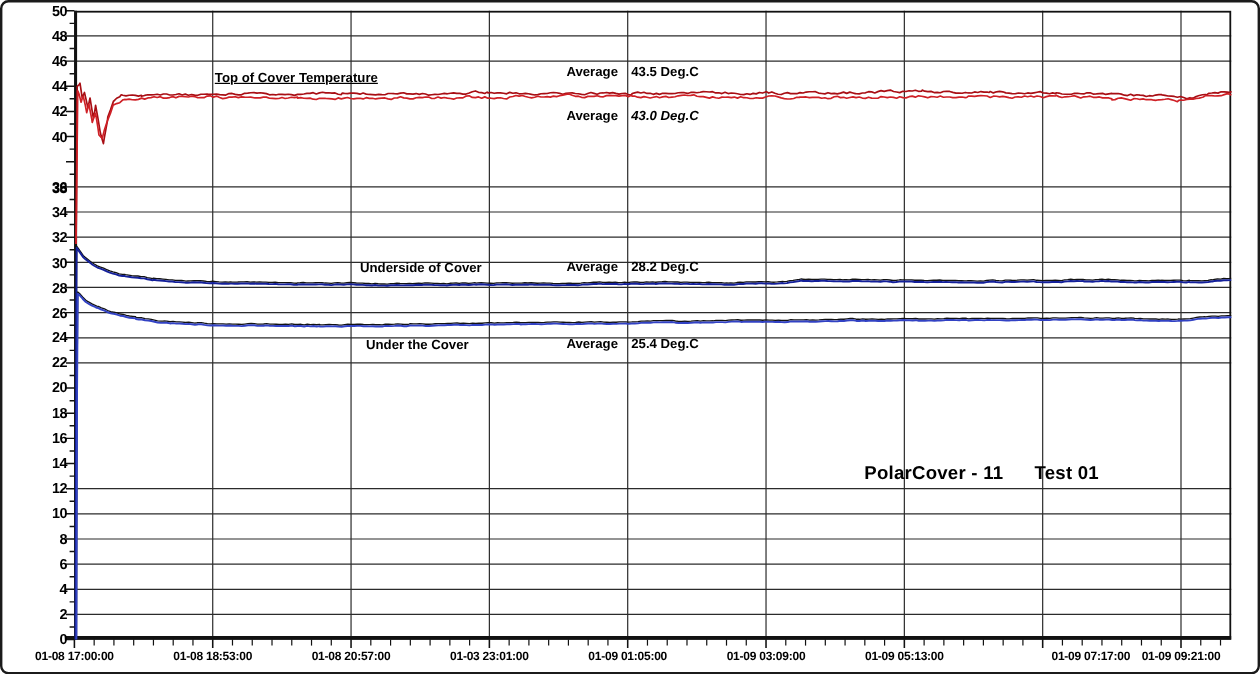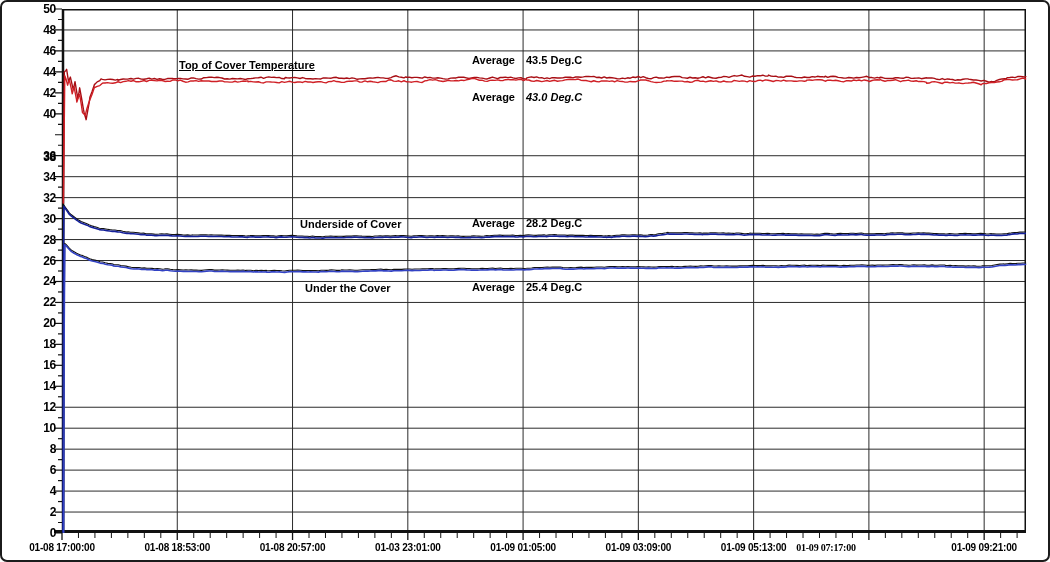--- a/index.html
+++ b/index.html
@@ -203,34 +203,38 @@
       <div class="ylab" style="top: 0px;">50</div>
     </div>
   <div id="x-labels">
       <div class="xlab" style="left: -2px;">01-08 17:00:00</div>
       <div class="xlab" style="left: 113.271px;">01-08 18:53:00</div>
       <div class="xlab" style="left: 228.542px;">01-08 20:57:00</div>
       <div class="xlab" style="left: 343.813px;">01-03 23:01:00</div>
       <div class="xlab" style="left: 459.084px;">01-09 01:05:00</div>
       <div class="xlab" style="left: 574.355px;">01-09 03:09:00</div>
       <div class="xlab" style="left: 689.626px;">01-09 05:13:00</div>
-      <div class="xlab" style="left: 762px; font-family: Liberation Serif, serif;">01-09 07:17:00</div>
+      <div class="xlab" style="left: 845px;">01-09 07:17:00</div>
       <div class="xlab" style="left: 920.168px;">01-09 09:21:00</div>
     </div>
 
   <div class="ann" style="left:177px;top:57px;text-decoration:underline;">Top of Cover Temperature</div>
 
   <div class="ann avg-label" style="left:420px;top:52px;">Average</div>
   <div class="ann" style="left:524px;top:52px;">43.5 Deg.C</div>
 
   <div class="ann avg-label" style="left:420px;top:89px;">Average</div>
   <div class="ann" style="left:524px;top:89px;font-style:italic;">43.0 Deg.C</div>
 
   <div class="ann" style="left:298px;top:216px;">Underside of Cover</div>
   <div class="ann avg-label" style="left:420px;top:215px;">Average</div>
   <div class="ann" style="left:524px;top:215px;">28.2 Deg.C</div>
 
   <div class="ann" style="left:303px;top:280px;">Under the Cover</div>
   <div class="ann avg-label" style="left:420px;top:279px;">Average</div>
   <div class="ann" style="left:524px;top:279px;">25.4 Deg.C</div>
 
+  <div class="title-row">
+    <span>PolarCover - 11</span>
+    <span>Test 01</span>
+  </div>
 
 </div>
 
 </body></html>

